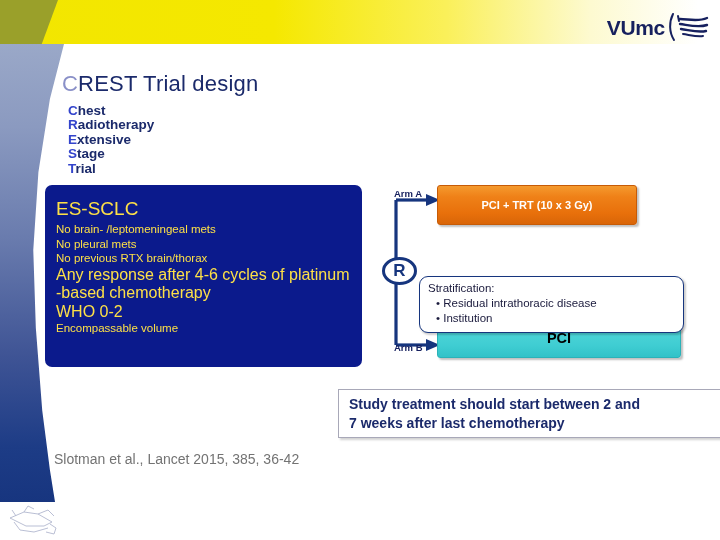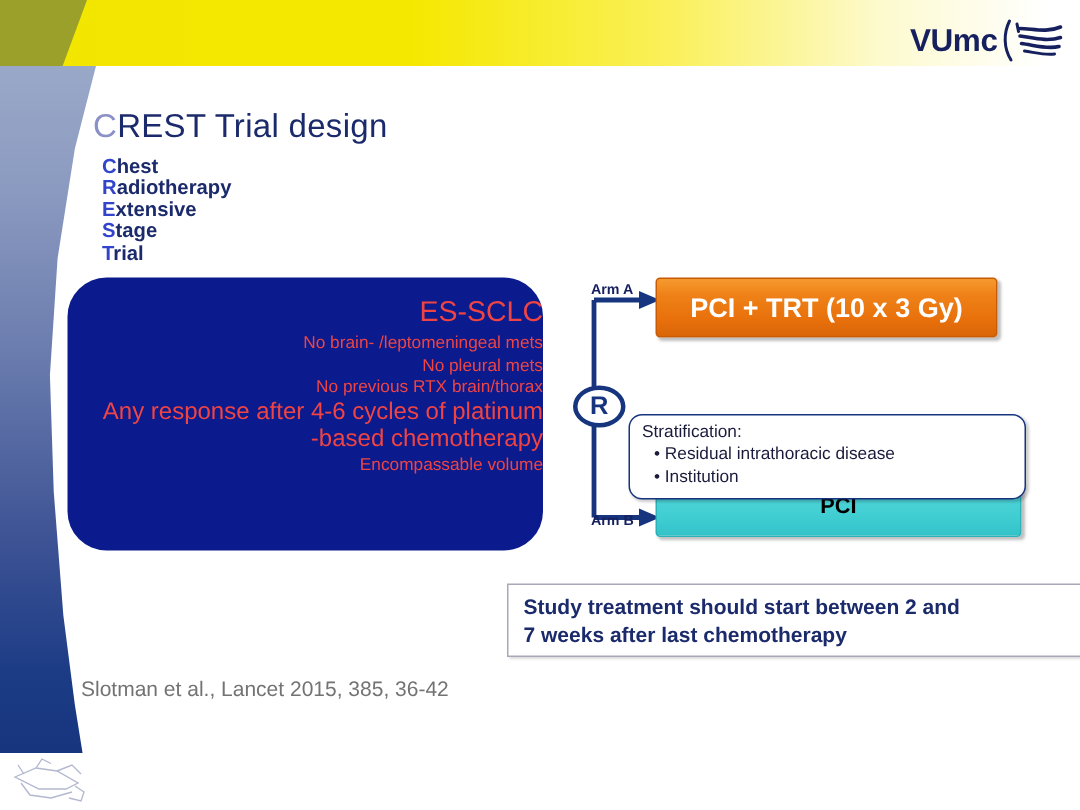--- a/index.html
+++ b/index.html
@@ -86,25 +86,24 @@
     line-height: 14.4px;
   }
   .acronym .k { color: #3344cc; }
 
   
   .elig-box {
     position: absolute;
     left: 45px; top: 185px;
     width: 317px; height: 182px;
     background: #0b1a8c;
-    border-radius: 26px;
+    border-radius: 7px;
     box-sizing: border-box;
     padding: 12px 0 0 11px;
-    color: #ef4444;
-    text-align: right;
+    color: #fde047;
   }
   .elig-title {
     font-size: 19px;
     line-height: 23px;
     margin-bottom: 2px;
   }
   .elig-sm {
     font-size: 11.5px;
     line-height: 14.5px;
   }
@@ -153,25 +152,25 @@
     position: absolute;
     box-sizing: border-box;
     display: flex;
     align-items: center;
     justify-content: center;
     font-weight: bold;
     border-radius: 3px;
   }
   .tx-orange {
     left: 437px; top: 185px;
-    width: 228px; height: 40px;
+    width: 200px; height: 40px;
     background: linear-gradient(to bottom, #f59a2e 0%, #ef8118 28%, #e8700b 72%, #d96508 100%);
     border: 1px solid #c75b06;
     color: #ffffff;
-    font-size: 18px;
+    font-size: 11px;
     box-shadow: 2px 2px 2px rgba(0,0,0,0.25);
   }
   .tx-cyan {
     left: 437px; top: 318px;
     width: 244px; height: 40px;
     background: linear-gradient(to bottom, #7fe3e3 0%, #4fd5d8 26%, #3fcdd2 70%, #32c2c8 100%);
     border: 1px solid #2bb2b8;
     color: #000000;
     font-size: 14.5px;
     box-shadow: 2px 2px 2px rgba(0,0,0,0.25);
@@ -277,20 +276,21 @@
     </div>
   </div>
 
   <div class="elig-box">
     <div class="elig-title">ES-SCLC</div>
     <div class="elig-sm">No brain- /leptomeningeal mets</div>
     <div class="elig-sm">No pleural mets</div>
     <div class="elig-sm">No previous RTX brain/thorax</div>
     <div class="elig-md">Any response after 4-6 cycles of platinum</div>
     <div class="elig-md">-based chemotherapy</div>
+    <div class="elig-md">WHO 0-2</div>
     <div class="elig-sm">Encompassable volume</div>
   </div>
 
   <svg class="connectors" viewBox="0 0 80 185">
     <g stroke="#16357e" stroke-width="3.2" fill="none">
 
       <path d="M34 20 L34 165"></path>
 
       <path d="M34 20 L66 20"></path>
 

